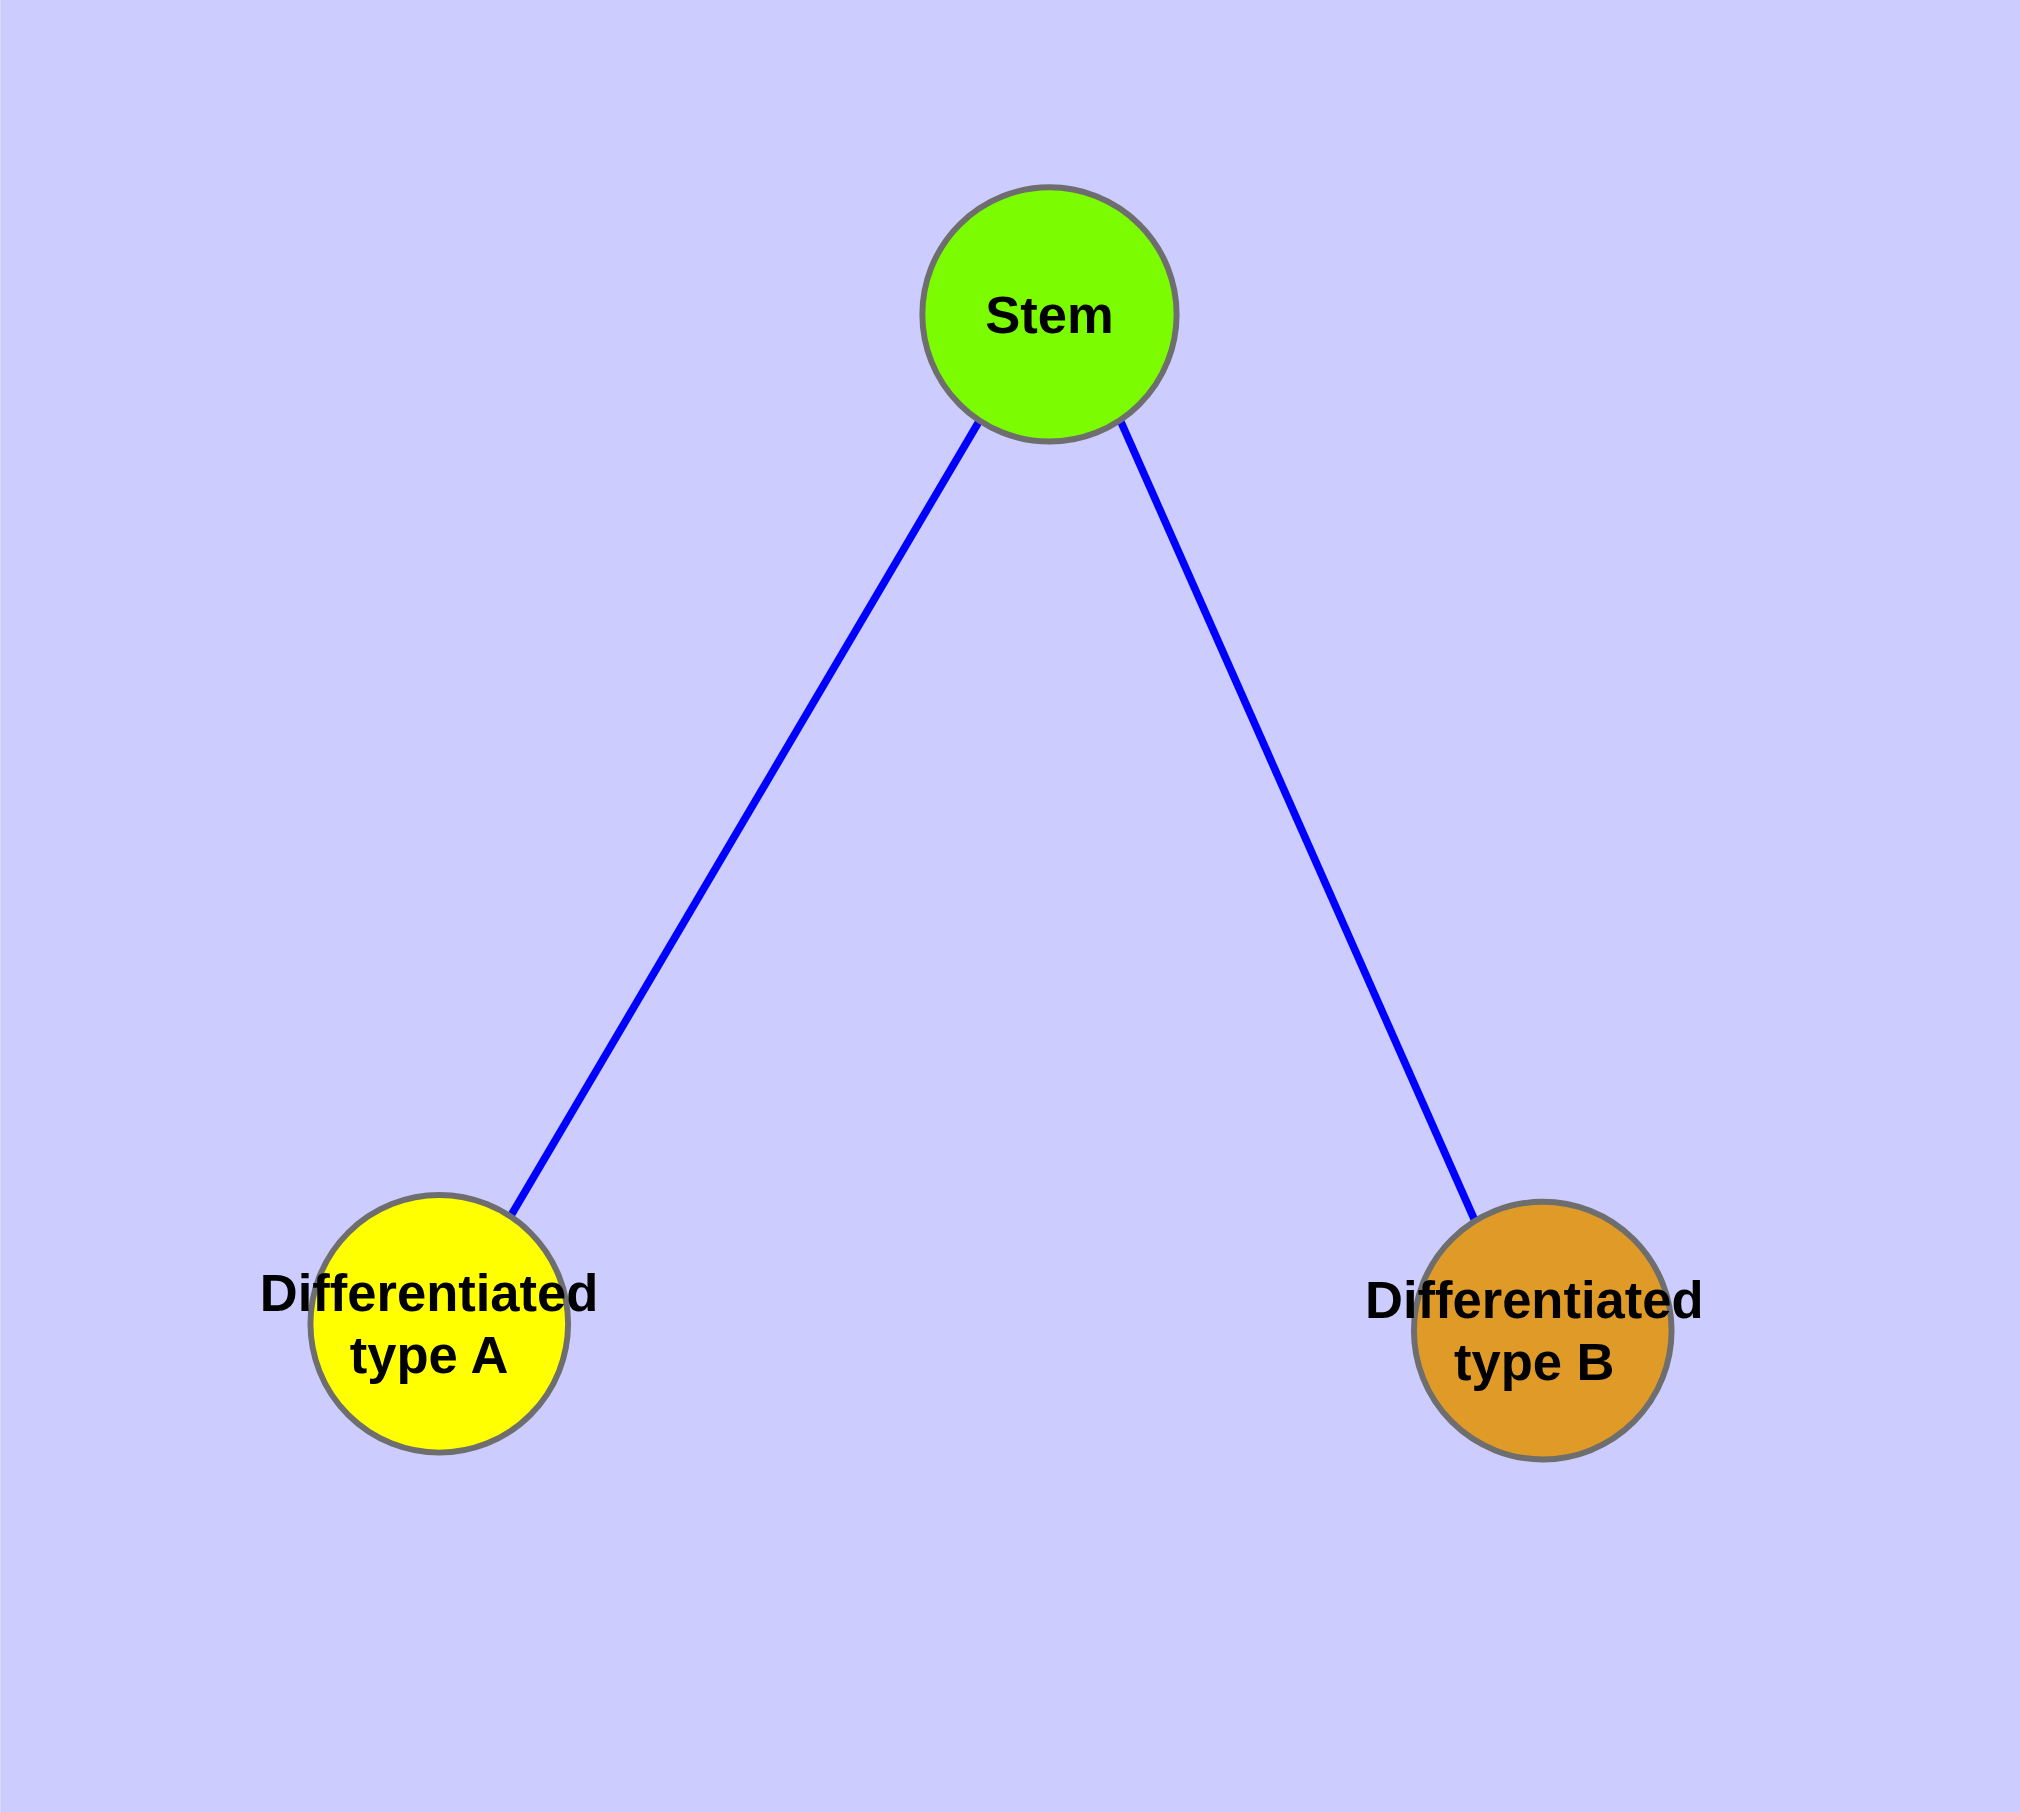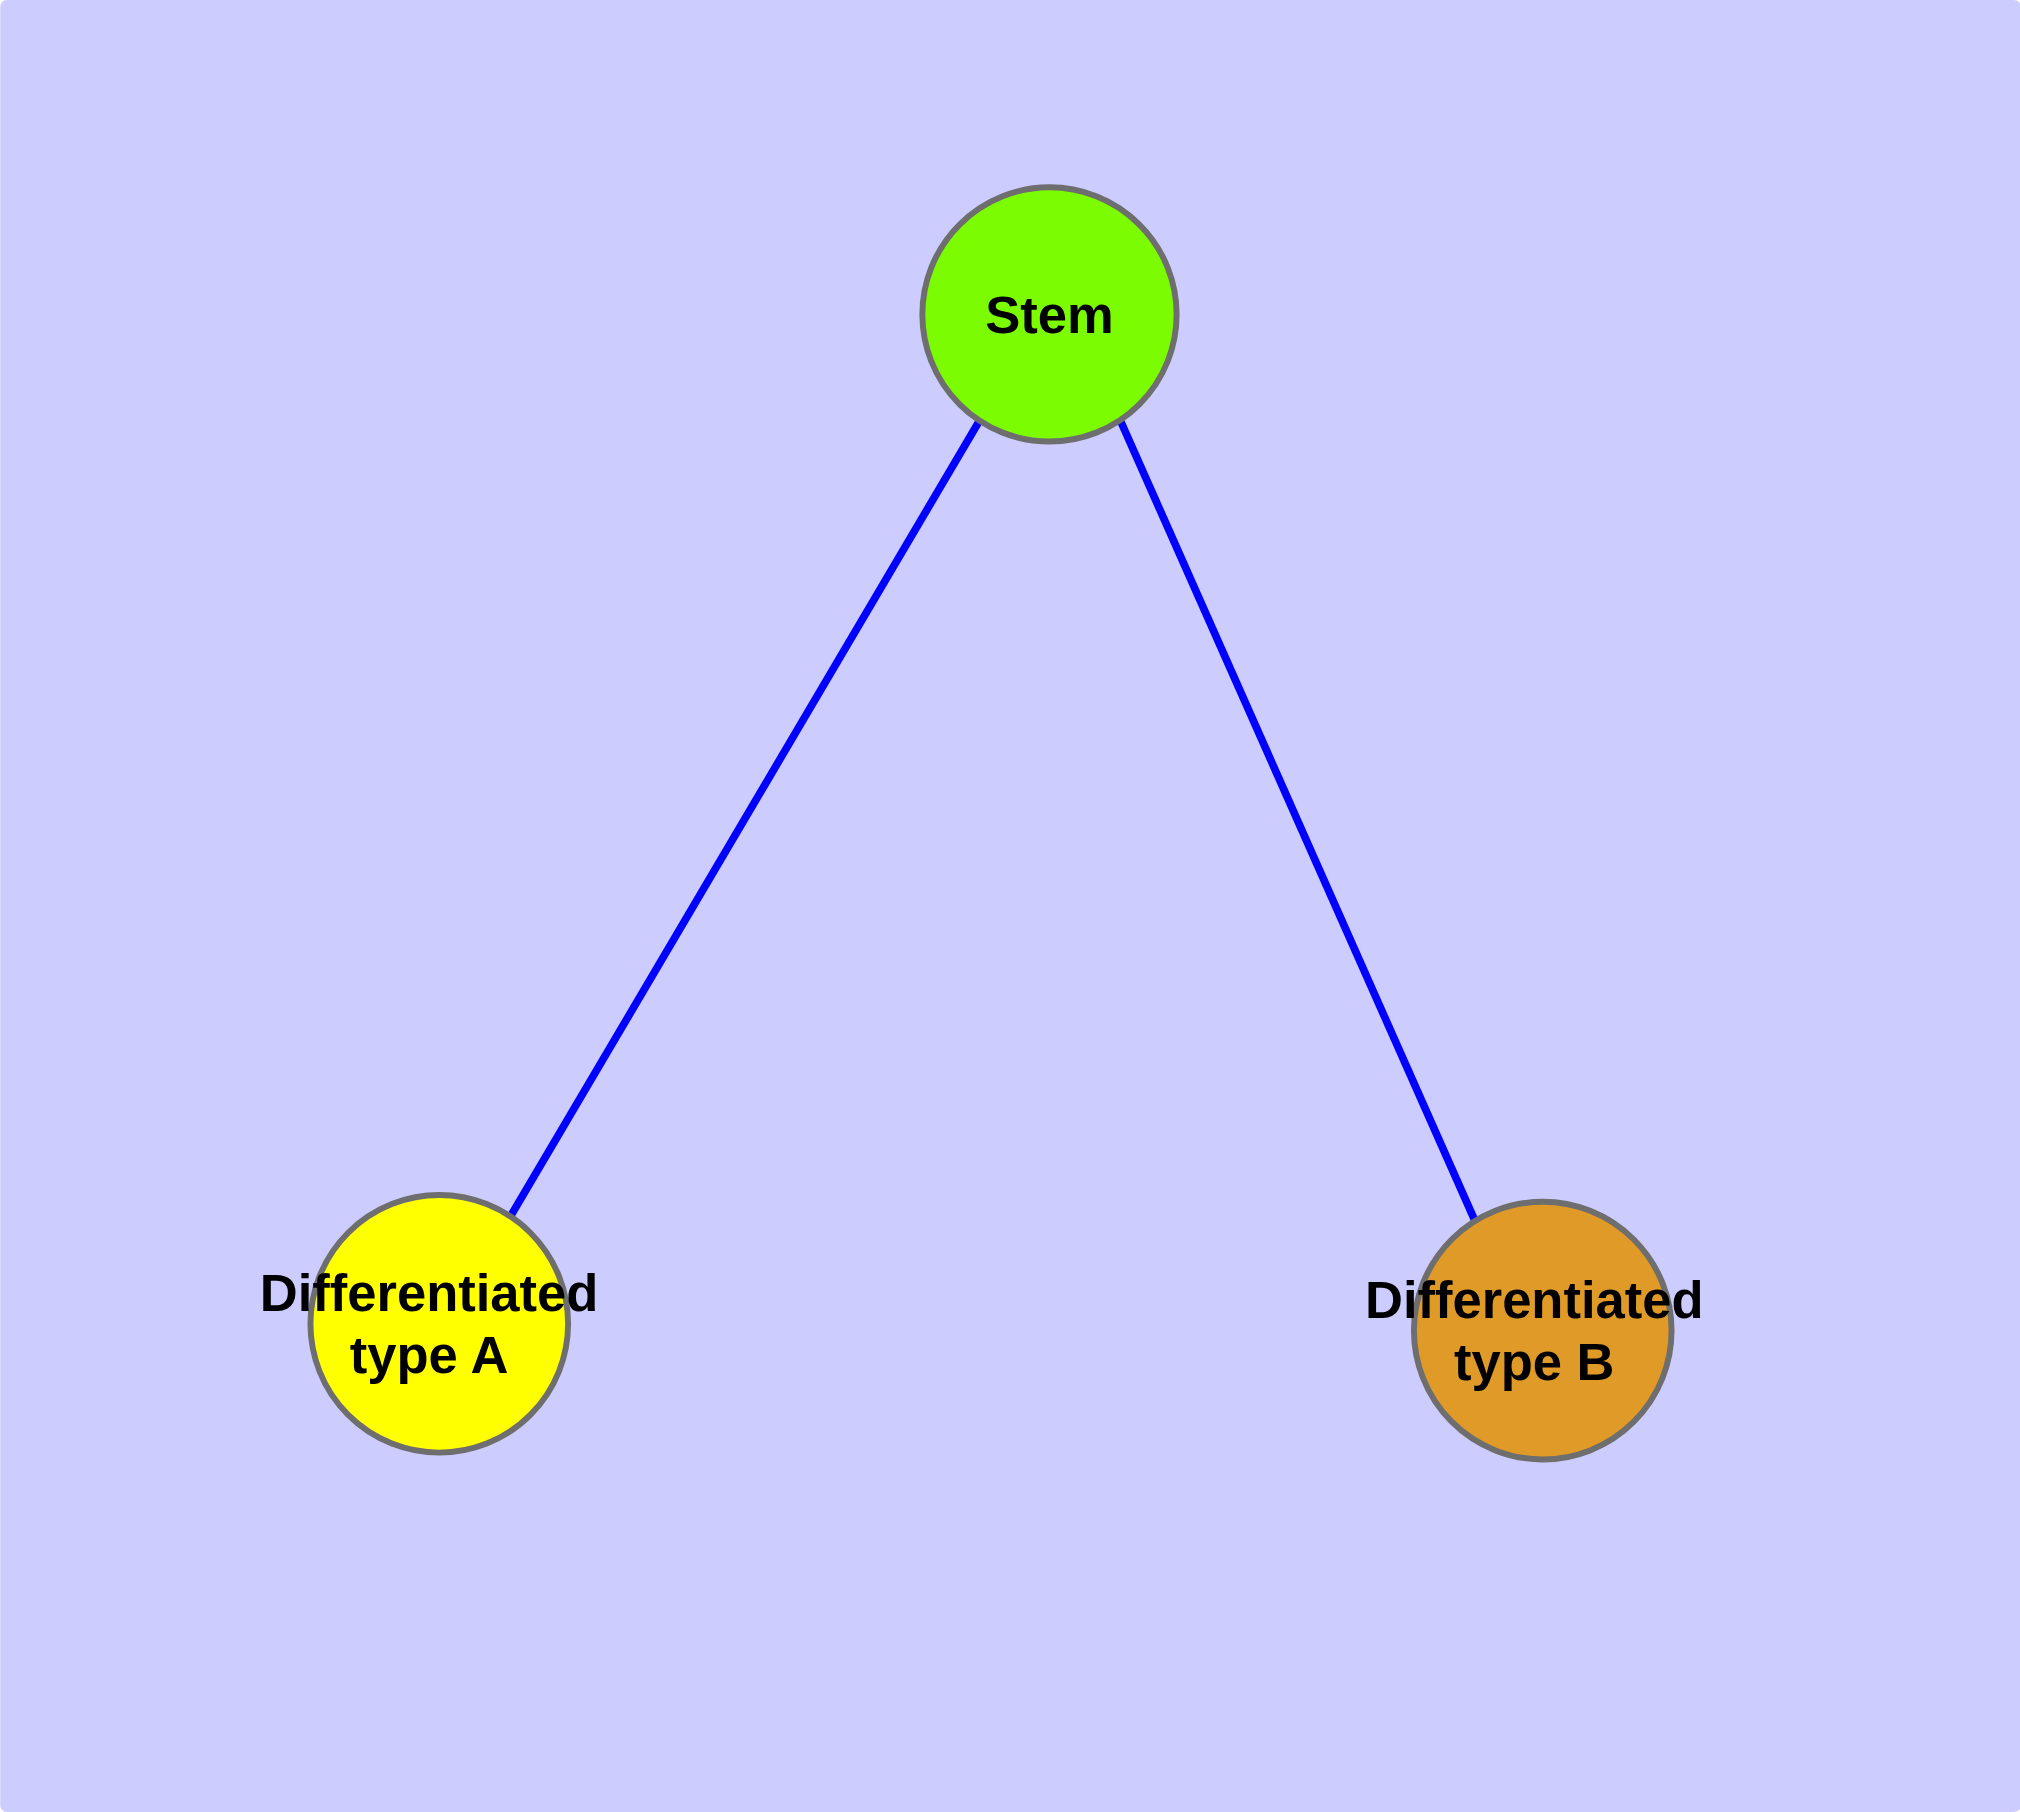--- a/index.html
+++ b/index.html
@@ -27,21 +27,21 @@
     font-weight: bold;
     fill: #000000;
     text-anchor: middle;
     dominant-baseline: middle;
     paint-order: normal;
   }
 </style>
 </head>
 <body style="background: rgb(255, 255, 255);">
 
-<div id="canvas" style="width: 2021px; height: 1812px; border-radius: 7px;">
+<div id="canvas" style="width: 2021px; height: 1812px;">
   <svg id="graph-svg" viewBox="0 0 2384 2138" xmlns="http://www.w3.org/2000/svg" style="width: 2021px; height: 1812px;">
 
     <rect id="bg-rect" x="0" y="0" width="2384" height="2138" fill="#CCCCFF"></rect>
 
     <g id="edges-group">
         <line x1="1155" y1="497" x2="601" y2="1437" stroke="#0000FF" stroke-width="9" stroke-linecap="butt"></line>
         <line x1="1322" y1="497" x2="1742" y2="1445" stroke="#0000FF" stroke-width="9" stroke-linecap="butt"></line>
       </g>
     <g id="nodes-group">
         <circle cx="1238" cy="371" r="150" fill="#7CFC00" stroke="#6E6E6E" stroke-width="7"></circle>

